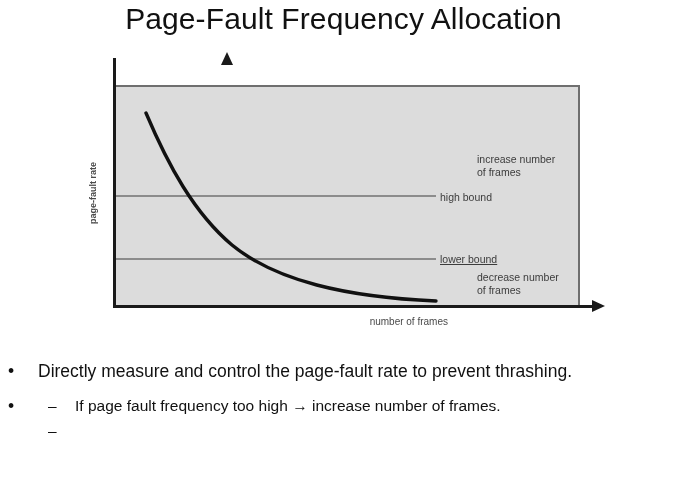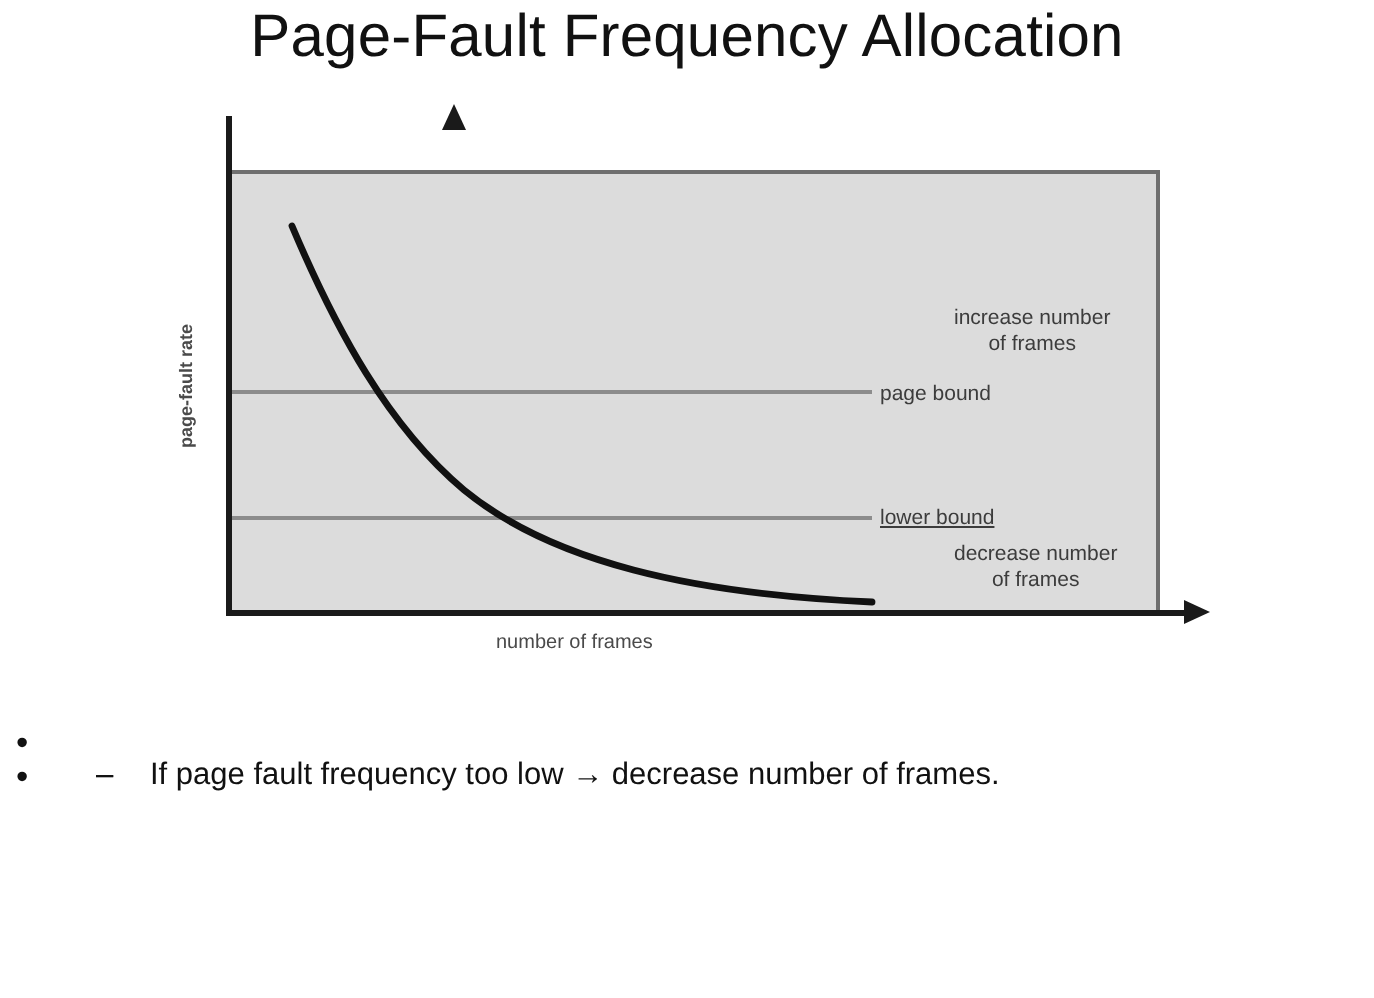--- a/index.html
+++ b/index.html
@@ -117,32 +117,31 @@
     color: #4a4a4a;
     transform: rotate(-90deg);
     transform-origin: 50% 50%;
     white-space: nowrap;
   }
   .axis-label-x {
     position: absolute;
     left: 248px;
     top: 261px;
     width: 200px;
-    text-align: left;
+    text-align: right;
     font-size: 10px;
     color: #4a4a4a;
     white-space: nowrap;
   }
   .annot {
     position: absolute;
     font-size: 10.5px;
     color: #3c3c3c;
     line-height: 13px;
     white-space: pre-line;
-    text-align: center;
   }
   .annot-increase { left: 477px; top: 98px; }
   .annot-upper    { left: 440px; top: 136px; }
   .annot-lower    { left: 440px; top: 198px; text-decoration: underline; }
   .annot-decrease { left: 477px; top: 216px; }
 
   
   .bullets {
     position: absolute;
     left: 0;
@@ -206,43 +205,44 @@
       <path d="M 30 28 C 52 80, 78 128, 116 160 C 160 196, 230 212, 320 216" fill="none" stroke="#111111" stroke-width="3.4" stroke-linecap="round"></path>
     </svg>
 
     <div class="axis-label-y">page-fault rate</div>
 
     <div class="axis-label-x">number of frames</div>
 
     <div class="annot annot-increase">increase number
 of frames</div>
 
-    <div class="annot annot-upper">page bound</div>
+    <div class="annot annot-upper">high bound</div>
 
     <div class="annot annot-lower">lower bound</div>
 
     <div class="annot annot-decrease">decrease number
 of frames</div>
 
   </div>
 
   <div class="bullets">
 
     <div class="bullet">
       <span class="marker">•</span>
+      <span>Directly measure and control the page-fault rate to prevent thrashing.</span>
     </div>
 
     <div class="bullet">
       <span class="marker">•</span>
     </div>
 
     <div class="subbullet">
       <span class="marker">–</span>
+      <span>If page fault frequency too high → increase number of frames.</span>
     </div>
 
     <div class="subbullet">
       <span class="marker">–</span>
-      <span>If page fault frequency too low → decrease number of frames.</span>
     </div>
 
   </div>
 
 </div>
 
 </body></html>

